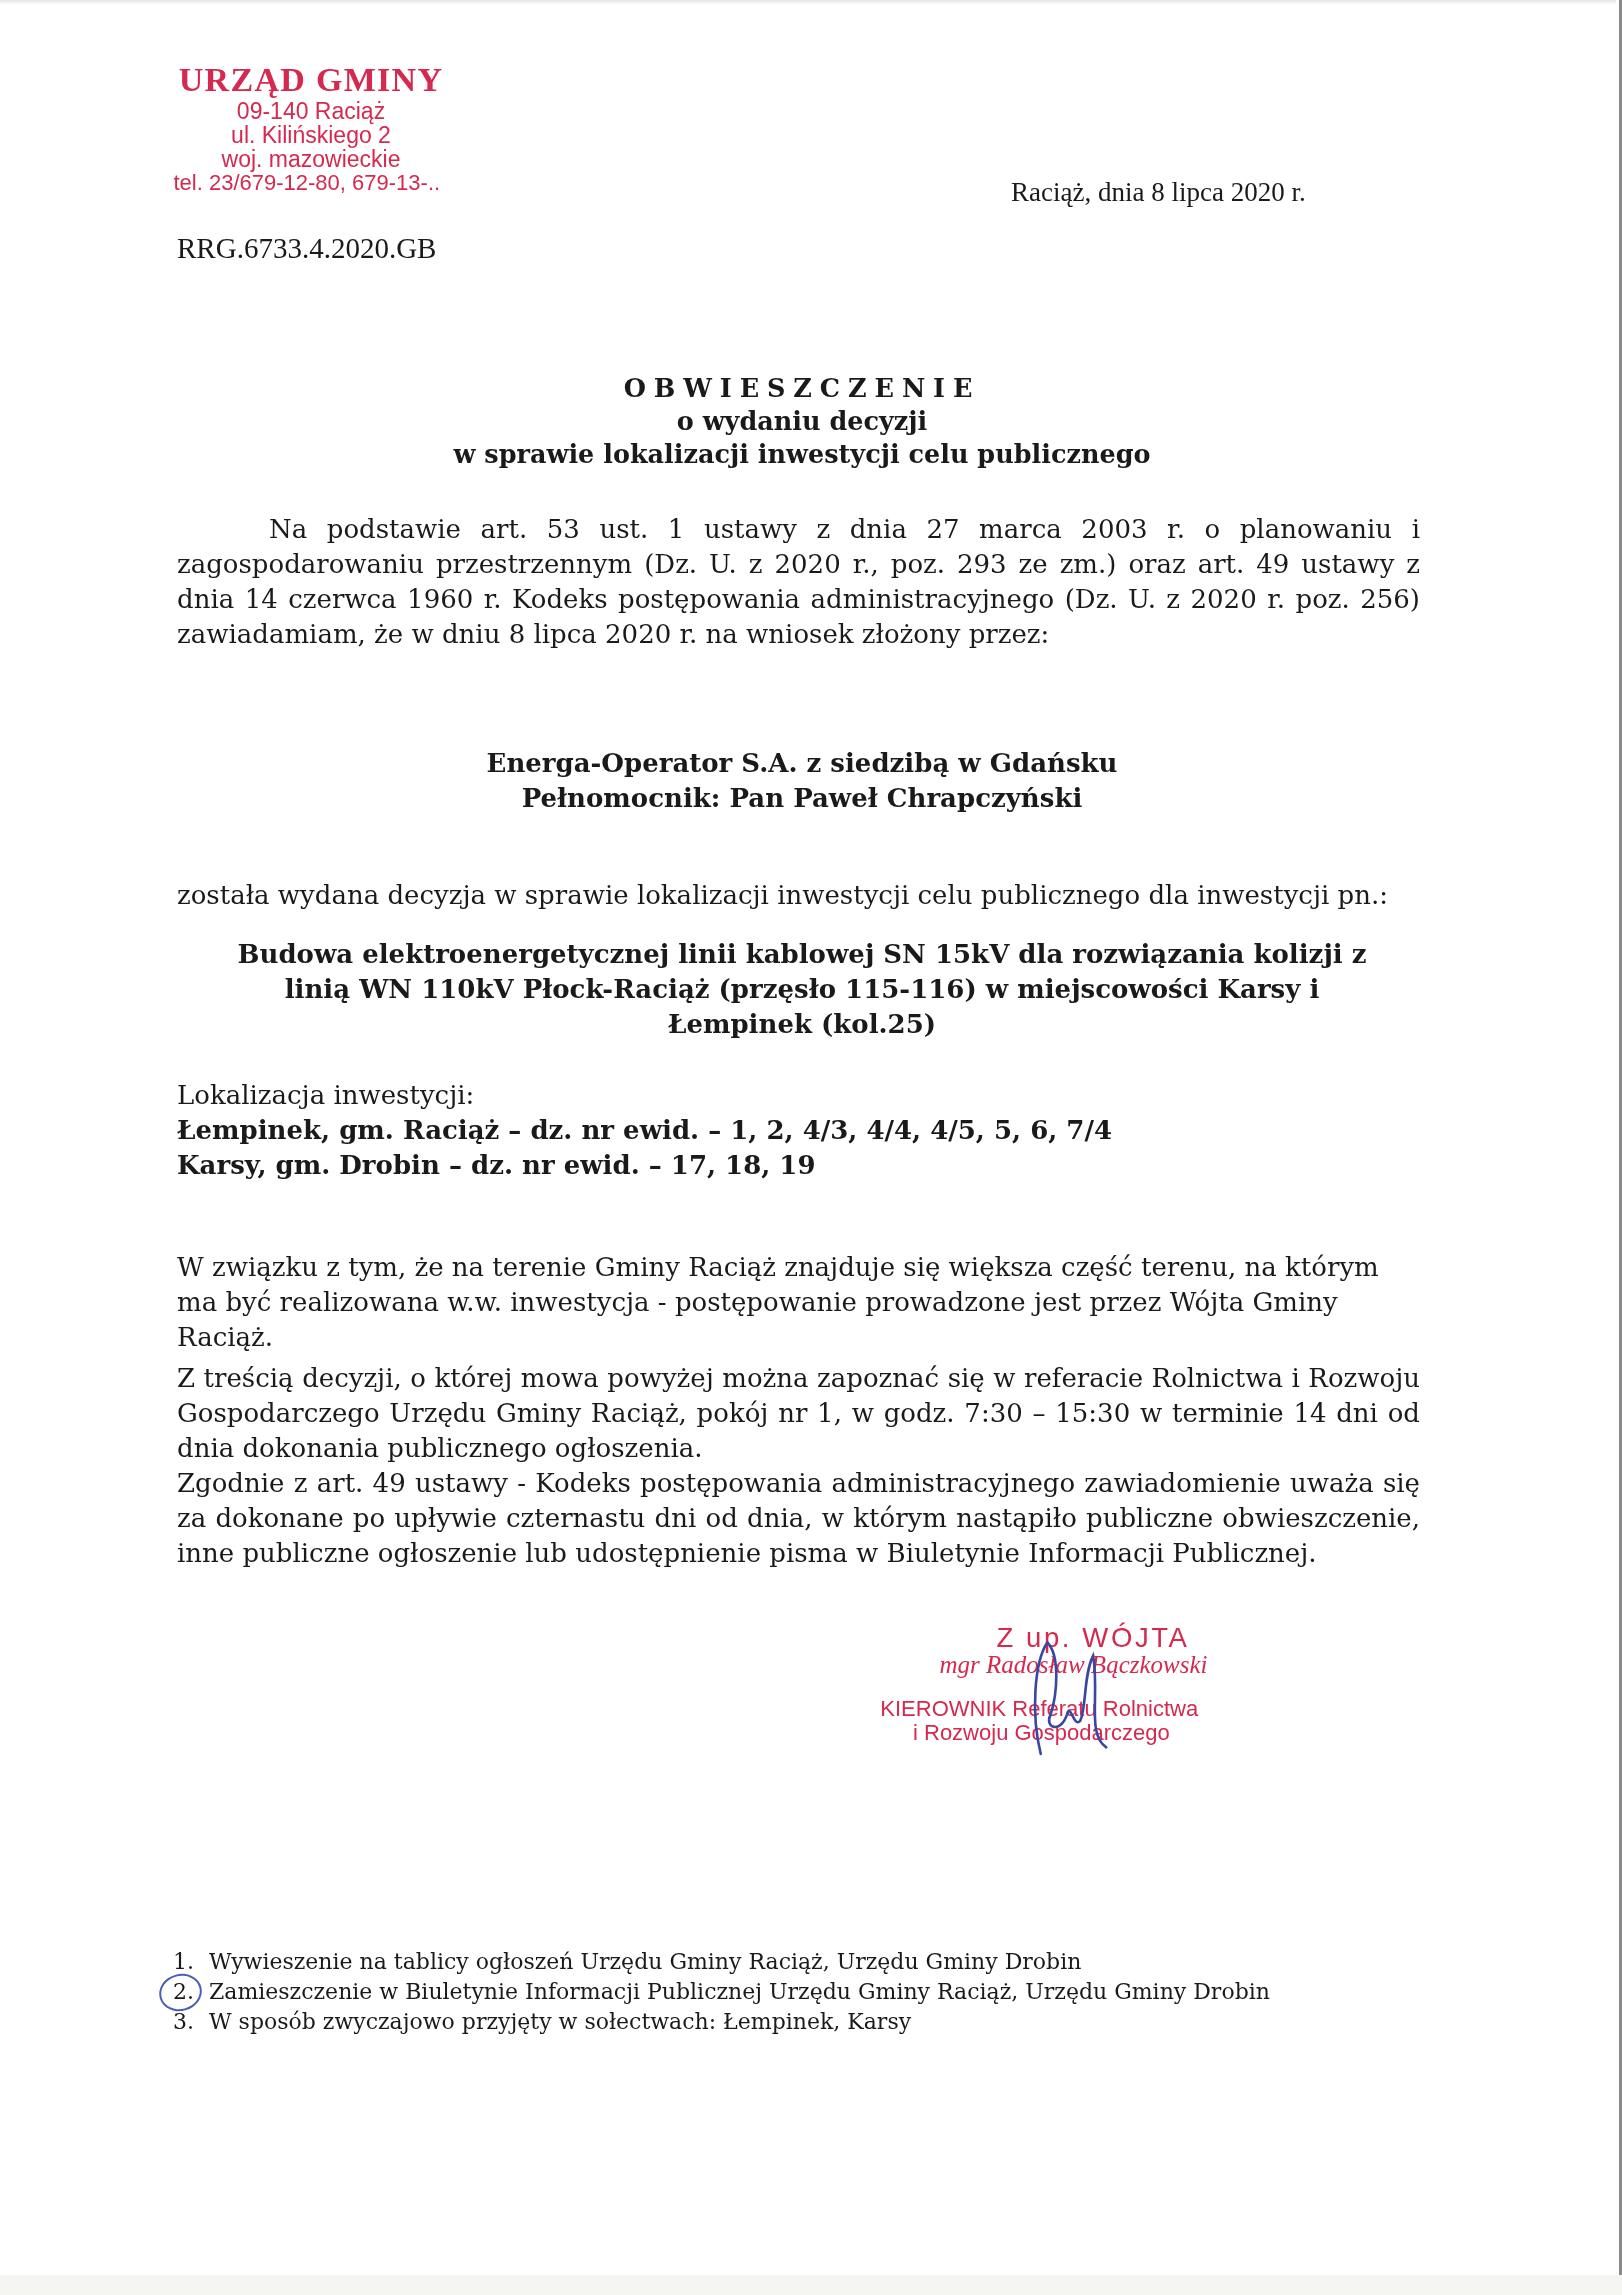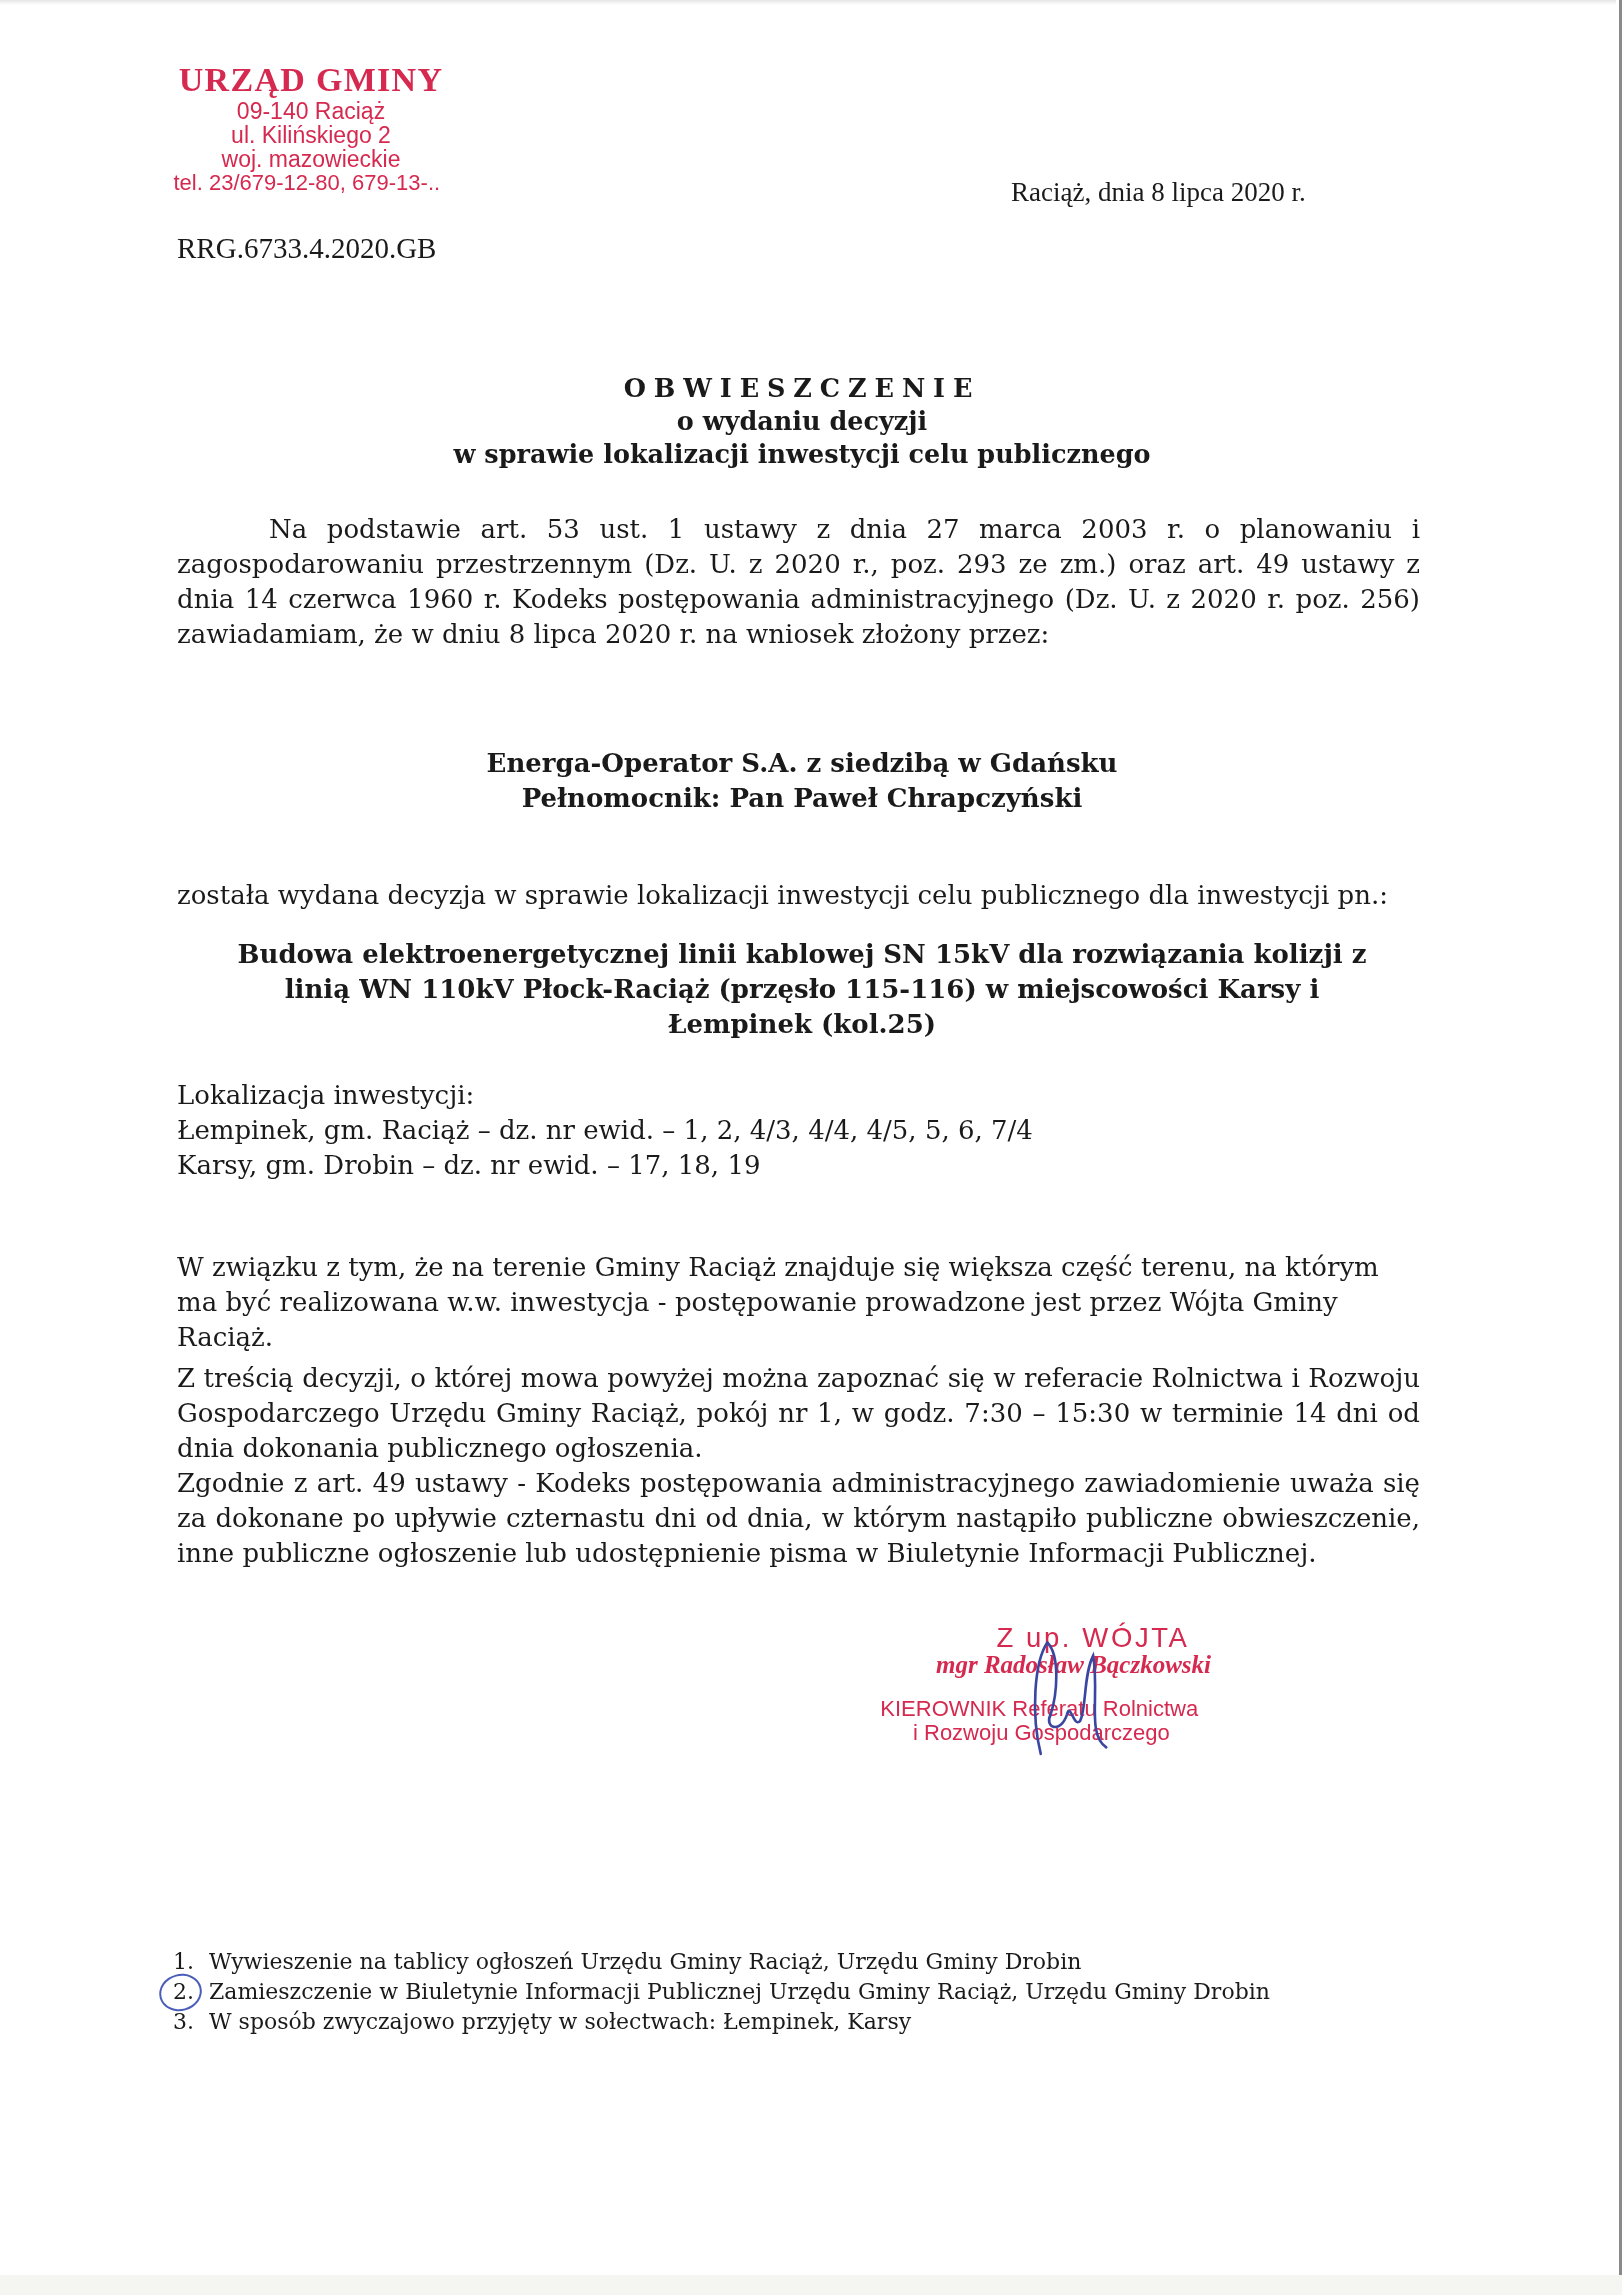--- a/index.html
+++ b/index.html
@@ -26,27 +26,27 @@
   .body-text { position: absolute; left: 177px; width: 1243px; font-size: 26px; line-height: 35px; }
   .justify { text-align: justify; }
   .center-bold { position: absolute; left: 164px; width: 1276px; text-align: center; font-weight: bold; font-size: 26px; line-height: 35px; }
   .indent { text-indent: 92px; }
 
   .p1 { top: 512px; }
   .applicant { top: 725px; margin-top: 21px; }
   .p2 { top: 878px; }
   .project { top: 937px; }
   .loc { top: 1078px; }
-  .loc .b { font-weight: normal; }
+  .loc .b { font-weight: bold; }
   .p3 { top: 1250px; }
   .p4 { top: 1361px; }
 
   .signature { position: absolute; left: 877px; top: 1622px; width: 393px; color: #d6294f; font-family: "Liberation Sans", sans-serif; }
   .signature .s1 { font-size: 27.5px; text-align: center; margin-left: 39px; letter-spacing: 2.6px; }
-  .signature .s2 { font-family: "Liberation Serif", serif; font-style: italic; font-size: 25px; text-align: center; margin-top: -2.6px; font-weight: bold; }
+  .signature .s2 { font-family: "Liberation Serif", serif; font-style: italic; font-size: 25px; text-align: center; margin-top: -2.6px; }
   .signature .s3 { font-size: 22px; margin-top: 17px; margin-left: 3.3px; }
   .signature .s4 { font-size: 22px; margin-left: 36px; margin-top: -2.6px; }
   .sig-scribble { position: absolute; left: 1021px; top: 1636px; width: 105px; height: 131px; }
 
   .notice-title { position: absolute; left: 177px; top: 1890px; font-weight: bold; font-size: 21.6px; }
   .notice-list { position: absolute; left: 173px; top: 1947px; font-size: 22px; line-height: 30px; margin: 0; padding: 0; list-style: none; }
   .notice-list li { display: flex; }
   .notice-list .num { width: 36px; display: inline-block; position: relative; }
   .circle { position: absolute; left: -14.4px; top: -2.6px; width: 39px; height: 33px; border: 2px solid #4a5db8; border-radius: 50%; transform: rotate(-15deg); }
 </style>

